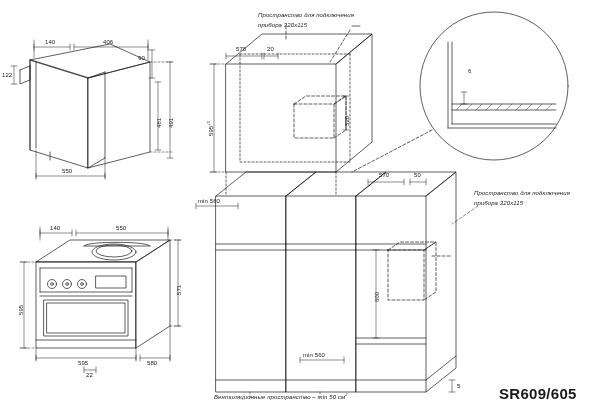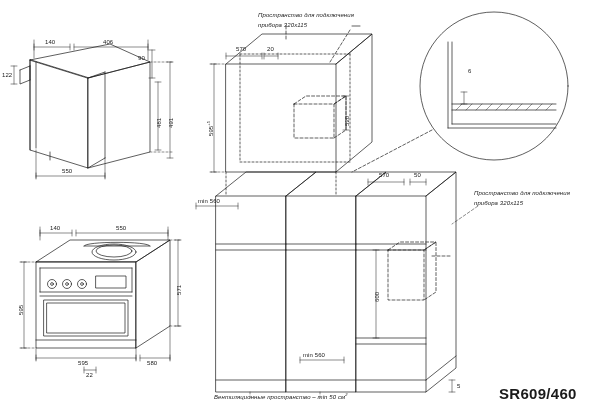--- a/index.html
+++ b/index.html
@@ -329,21 +329,21 @@
   </svg>
 
   <div class="lbl it" style="left:258px; top:12px;">Пространство для подключения</div>
   <div class="lbl it" style="left:258px; top:22px;">прибора 320х115</div>
 
   <div class="lbl it" style="left:474px; top:190px;">Пространство для подключения</div>
   <div class="lbl it" style="left:474px; top:200px;">прибора 320х115</div>
 
   <div class="lbl it" style="left:214px; top:392px;"><span>Вентиляционные пространство – min 50 см</span><span class="sup">2</span></div>
 
-  <div class="lbl big" style="left:499px; top:385px;">SR609/460</div>
+  <div class="lbl big" style="left:499px; top:385px;">SR609/605</div>
 
   <div class="lbl" style="left:45px; top:39px;">140</div>
   <div class="lbl" style="left:103px; top:39px;">406</div>
   <div class="lbl" style="left:138px; top:55px;">90</div>
   <div class="lbl" style="left:2px; top:72px;">122</div>
   <div class="lbl rot90" style="left:156px; top:128px;">481</div>
   <div class="lbl rot90" style="left:168px; top:128px;">491</div>
   <div class="lbl" style="left:62px; top:168px;">550</div>
 
   <div class="lbl" style="left:50px; top:225px;">140</div>

